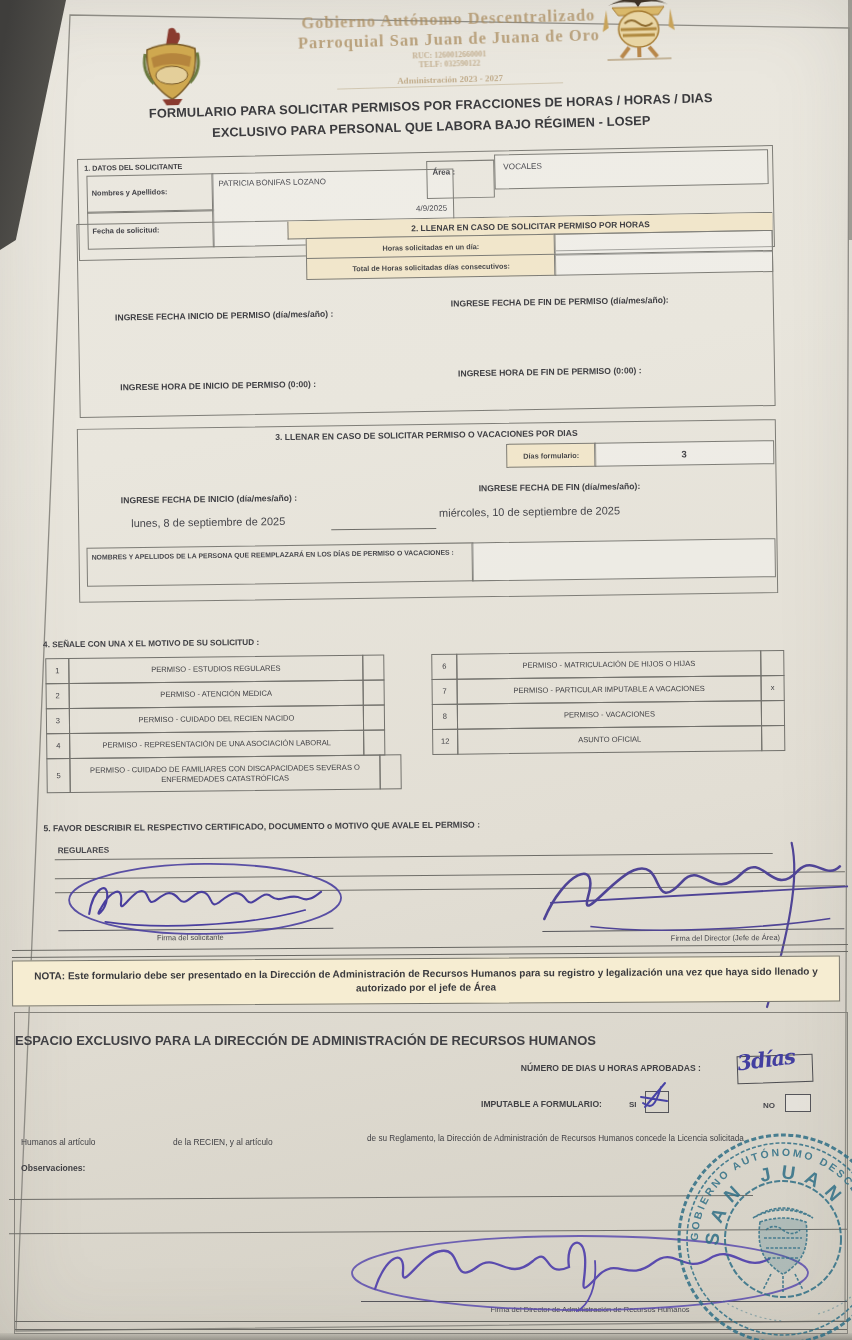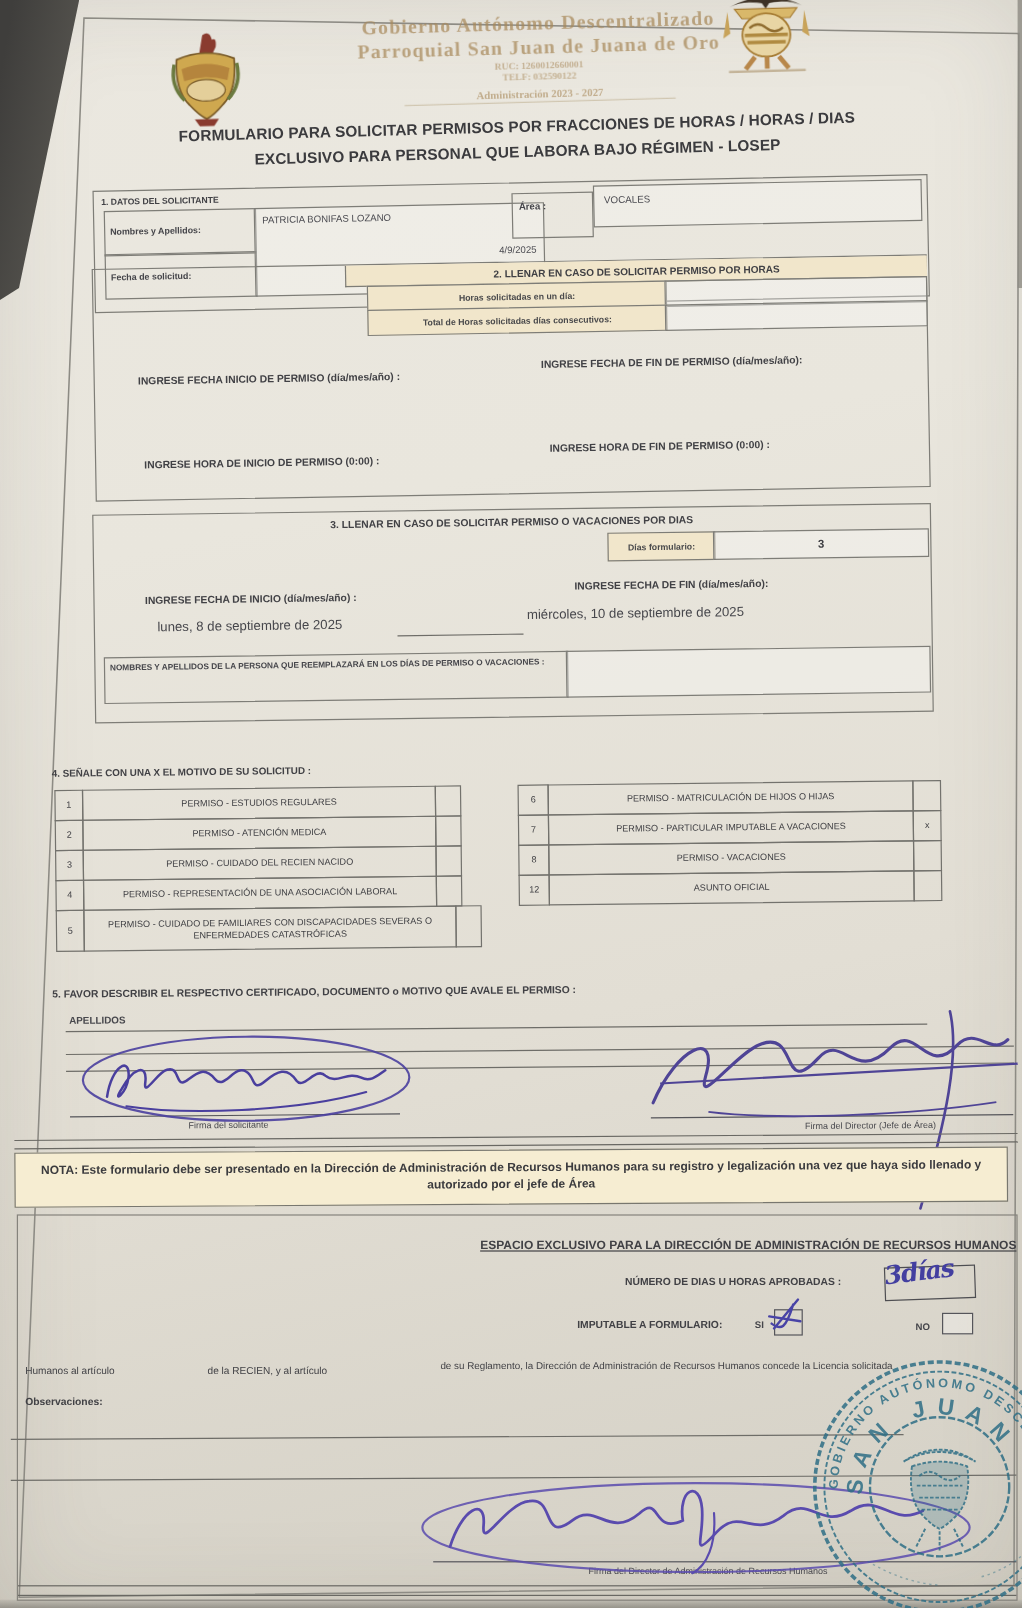--- a/index.html
+++ b/index.html
@@ -184,21 +184,21 @@
       <div class="t4r">
         <div class="t4c" style="width:24px;height:24px;">12</div>
         <div class="t4c" style="width:303px;height:24px;">ASUNTO OFICIAL</div>
         <div class="t4c" style="width:22px;height:24px;"></div>
       </div>
     </div>
   </div>
 
   <div class="sec" style="left:0;top:815px;width:852px;height:145px;transform:rotate(-0.5deg);">
     <div class="lb" style="position:absolute;left:44px;top:5px;font-size:8.6px;">5. FAVOR DESCRIBIR EL RESPECTIVO CERTIFICADO, DOCUMENTO o MOTIVO QUE AVALE EL PERMISO :</div>
-    <div style="position:absolute;left:58px;top:28px;font-size:8.2px;font-weight:bold;color:#47474c;">APELLIDOS</div>
+    <div style="position:absolute;left:58px;top:28px;font-size:8.2px;font-weight:bold;color:#47474c;">REGULARES</div>
     <div class="ln" style="left:55px;top:41px;width:718px;"></div>
     <div class="ln" style="left:55px;top:60px;width:790px;"></div>
     <div class="ln" style="left:55px;top:74px;width:790px;"></div>
 
     <svg viewBox="0 0 290 80" style="position:absolute;left:65px;top:42px;width:290px;height:80px;z-index:5;">
       <ellipse cx="140" cy="40" rx="136" ry="35" fill="none" stroke="#4a3f9e" stroke-width="1.8" opacity=".9"></ellipse>
       <path d="M24,54 C28,28 44,20 42,38 C40,52 28,60 36,48 C46,30 58,26 56,42 C54,56 66,34 74,32 C86,28 80,50 92,40 C100,34 106,30 114,40 C122,50 130,28 140,34 C148,38 144,52 156,42 C166,34 174,30 182,42 C188,50 198,30 206,38 C216,46 224,34 236,40 C244,44 250,38 256,34" fill="none" stroke="#4a3f9e" stroke-width="2.1" stroke-linecap="round"></path>
       <path d="M40,62 C90,70 180,68 240,52" fill="none" stroke="#4a3f9e" stroke-width="1.7" stroke-linecap="round"></path>
     </svg>
     <div class="ln" style="left:58px;top:112px;width:275px;background:#55555a;"></div>
@@ -215,21 +215,21 @@
   </div>
 
   <div class="sec" style="left:12px;top:947px;width:836px;height:6px;border-top:1px solid #696863;border-bottom:1px solid #696863;transform:rotate(-0.4deg);"></div>
 
   <div class="sec cellc" style="left:12px;top:958px;width:828px;height:46px;transform:rotate(-0.35deg);
        border:1.2px solid #78776f;background:#f6edd2;padding:0 16px;box-sizing:border-box;">
     <span style="font-size:10px;font-weight:bold;color:#3b3b3e;line-height:1.4;">NOTA:  Este formulario debe ser presentado en la Dirección de Administración de Recursos Humanos para su registro y legalización una vez que haya sido llenado y autorizado por el jefe de Área</span>
   </div>
 
   <div class="sec bx" style="left:14px;top:1012px;width:832px;height:320px;border-color:#85837c;">
-    <div class="lb" style="position:absolute;left:0;top:20px;width:832px;text-align:right;font-size:10px;text-decoration:underline;">ESPACIO EXCLUSIVO PARA LA DIRECCIÓN DE ADMINISTRACIÓN DE RECURSOS HUMANOS</div>
+    <div class="lb" style="position:absolute;left:0;top:20px;width:832px;text-align:left;font-size:13px;">ESPACIO EXCLUSIVO PARA LA DIRECCIÓN DE ADMINISTRACIÓN DE RECURSOS HUMANOS</div>
     <div class="lb" style="position:absolute;left:330px;top:50px;width:356px;text-align:right;font-size:8.6px;">NÚMERO DE DIAS U HORAS APROBADAS :</div>
     <div class="bx" style="position:absolute;left:722px;top:42px;width:74px;height:26px;border:1.5px solid #4e4e52;transform:rotate(-2deg);"></div>
     <div class="hand" style="position:absolute;left:722px;top:34px;font-size:21px;transform:rotate(-7deg);letter-spacing:-1px;">3días</div>
     <div class="lb" style="position:absolute;left:466px;top:86px;font-size:8.6px;">IMPUTABLE A FORMULARIO:</div>
     <span style="position:absolute;left:614px;top:87px;font-size:8px;font-weight:bold;color:#46464b;">SI</span>
     <div class="bx" style="position:absolute;left:630px;top:78px;width:22px;height:20px;border:1.2px solid #55555a;"></div>
     <svg viewBox="0 0 34 40" style="position:absolute;left:622px;top:60px;width:34px;height:40px;">
       <path d="M6,30 C14,36 18,34 24,14 M8,34 L28,10 M4,24 L30,28" fill="none" stroke="#4843a6" stroke-width="2" stroke-linecap="round"></path>
     </svg>
     <span style="position:absolute;left:748px;top:88px;font-size:8px;font-weight:bold;color:#46464b;">NO</span>

